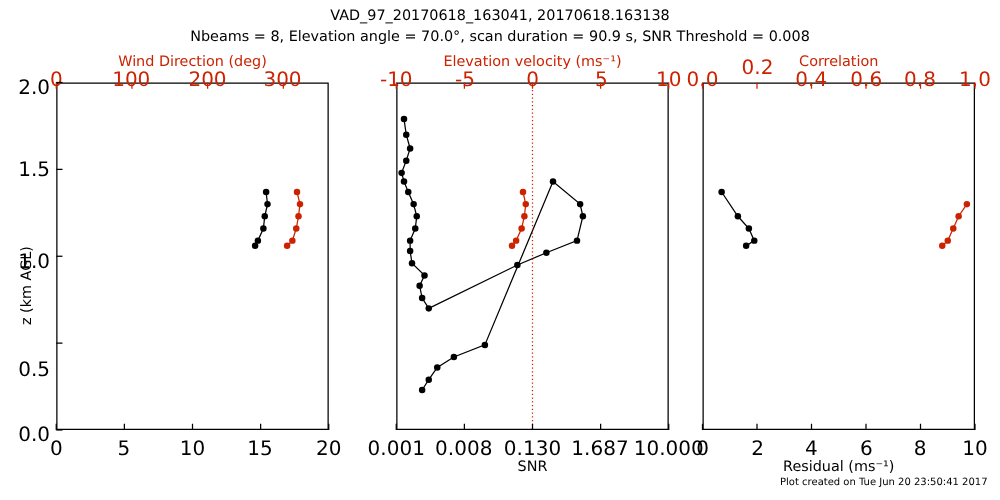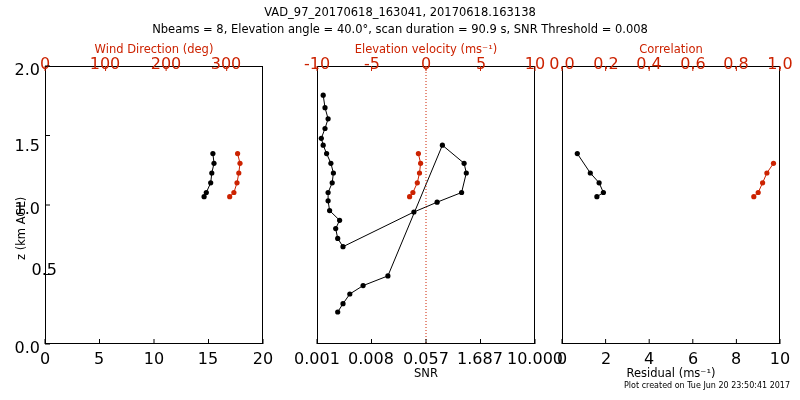--- a/index.html
+++ b/index.html
@@ -16,34 +16,34 @@
   .center{transform:translateX(-50%);}
   .right{transform:translateX(-100%);}
   .rot{transform-origin:0 0;transform:rotate(-90deg);}
 </style>
 </head>
 <body>
 
 <div id="root">
 
   <div class="txt blk ttl center" style="left:400px;top:5px;">VAD_97_20170618_163041, 20170618.163138</div>
-  <div class="txt blk ttl center" style="left:400px;top:22px;">Nbeams = 8, Elevation angle = 40.0°, scan duration = 90.9 s, SNR Threshold = 0.008</div>
+  <div class="txt blk ttl center" style="left:400px;top:22px;">Nbeams = 8, Elevation angle = 70.0°, scan duration = 90.9 s, SNR Threshold = 0.008</div>
 
   <div class="panel" style="left:45px;top:66px;width:218px;height:278px;"></div>
 
   <div class="txt red axlab center" style="left:154px;top:42px;">Wind Direction (deg)</div>
   <div class="txt red tick center" style="left:45px;top:54px;">0</div>
   <div class="txt red tick center" style="left:105px;top:54px;">100</div>
   <div class="txt red tick center" style="left:166px;top:54px;">200</div>
   <div class="txt red tick center" style="left:226px;top:54px;">300</div>
 
   <div class="txt blk tick right" style="left:40px;top:338px;">0.0</div>
-  <div class="txt blk tick right" style="left:40px;top:260px;margin-left:17px;">0.5</div>
+  <div class="txt blk tick right" style="left:40px;top:286px;">0.5</div>
   <div class="txt blk tick right" style="left:40px;top:199px;">1.0</div>
-  <div class="txt blk tick right" style="left:40px;top:136px;">1.5</div>
+  <div class="txt blk tick right" style="left:40px;top:126px;">1.5</div>
   <div class="txt blk tick right" style="left:40px;top:60px;">2.0</div>
 
   <div class="txt blk axlab rot" style="left:14px;top:260px;">z (km AGL)</div>
 
   <div class="txt blk tick center" style="left:45px;top:349px;">0</div>
   <div class="txt blk tick center" style="left:99px;top:349px;">5</div>
   <div class="txt blk tick center" style="left:154px;top:349px;">10</div>
   <div class="txt blk tick center" style="left:208px;top:349px;">15</div>
   <div class="txt blk tick center" style="left:263px;top:349px;">20</div>
 
@@ -51,30 +51,30 @@
 
   <div class="txt red axlab center" style="left:426px;top:42px;">Elevation velocity (ms⁻¹)</div>
   <div class="txt red tick center" style="left:317px;top:54px;text-align:right;">-10</div>
   <div class="txt red tick center" style="left:372px;top:54px;">-5</div>
   <div class="txt red tick center" style="left:426px;top:54px;">0</div>
   <div class="txt red tick center" style="left:481px;top:54px;">5</div>
   <div class="txt red tick center" style="left:535px;top:54px;">10</div>
 
   <div class="txt blk tick center" style="left:317px;top:349px;">0.001</div>
   <div class="txt blk tick center" style="left:371px;top:349px;">0.008</div>
-  <div class="txt blk tick center" style="left:426px;top:349px;">0.057</div>
+  <div class="txt blk tick center" style="left:426px;top:349px;">0.130</div>
   <div class="txt blk tick center" style="left:480px;top:349px;">1.687</div>
   <div class="txt blk tick center" style="left:535px;top:349px;text-align:right;">10.000</div>
   <div class="txt blk axlab center" style="left:426px;top:366px;">SNR</div>
 
   <div class="panel" style="left:562px;top:66px;width:218px;height:278px;"></div>
 
   <div class="txt red axlab center" style="left:671px;top:42px;">Correlation</div>
   <div class="txt red tick center" style="left:562px;top:54px;">0.0</div>
-  <div class="txt red tick center" style="left:606px;top:54px;">0.2</div>
+  <div class="txt red tick center" style="left:606px;top:44px;">0.2</div>
   <div class="txt red tick center" style="left:649px;top:54px;">0.4</div>
   <div class="txt red tick center" style="left:693px;top:54px;">0.6</div>
   <div class="txt red tick center" style="left:736px;top:54px;">0.8</div>
   <div class="txt red tick center" style="left:780px;top:54px;">1.0</div>
 
   <div class="txt blk tick center" style="left:562px;top:349px;">0</div>
   <div class="txt blk tick center" style="left:606px;top:349px;">2</div>
   <div class="txt blk tick center" style="left:649px;top:349px;">4</div>
   <div class="txt blk tick center" style="left:693px;top:349px;">6</div>
   <div class="txt blk tick center" style="left:736px;top:349px;">8</div>

